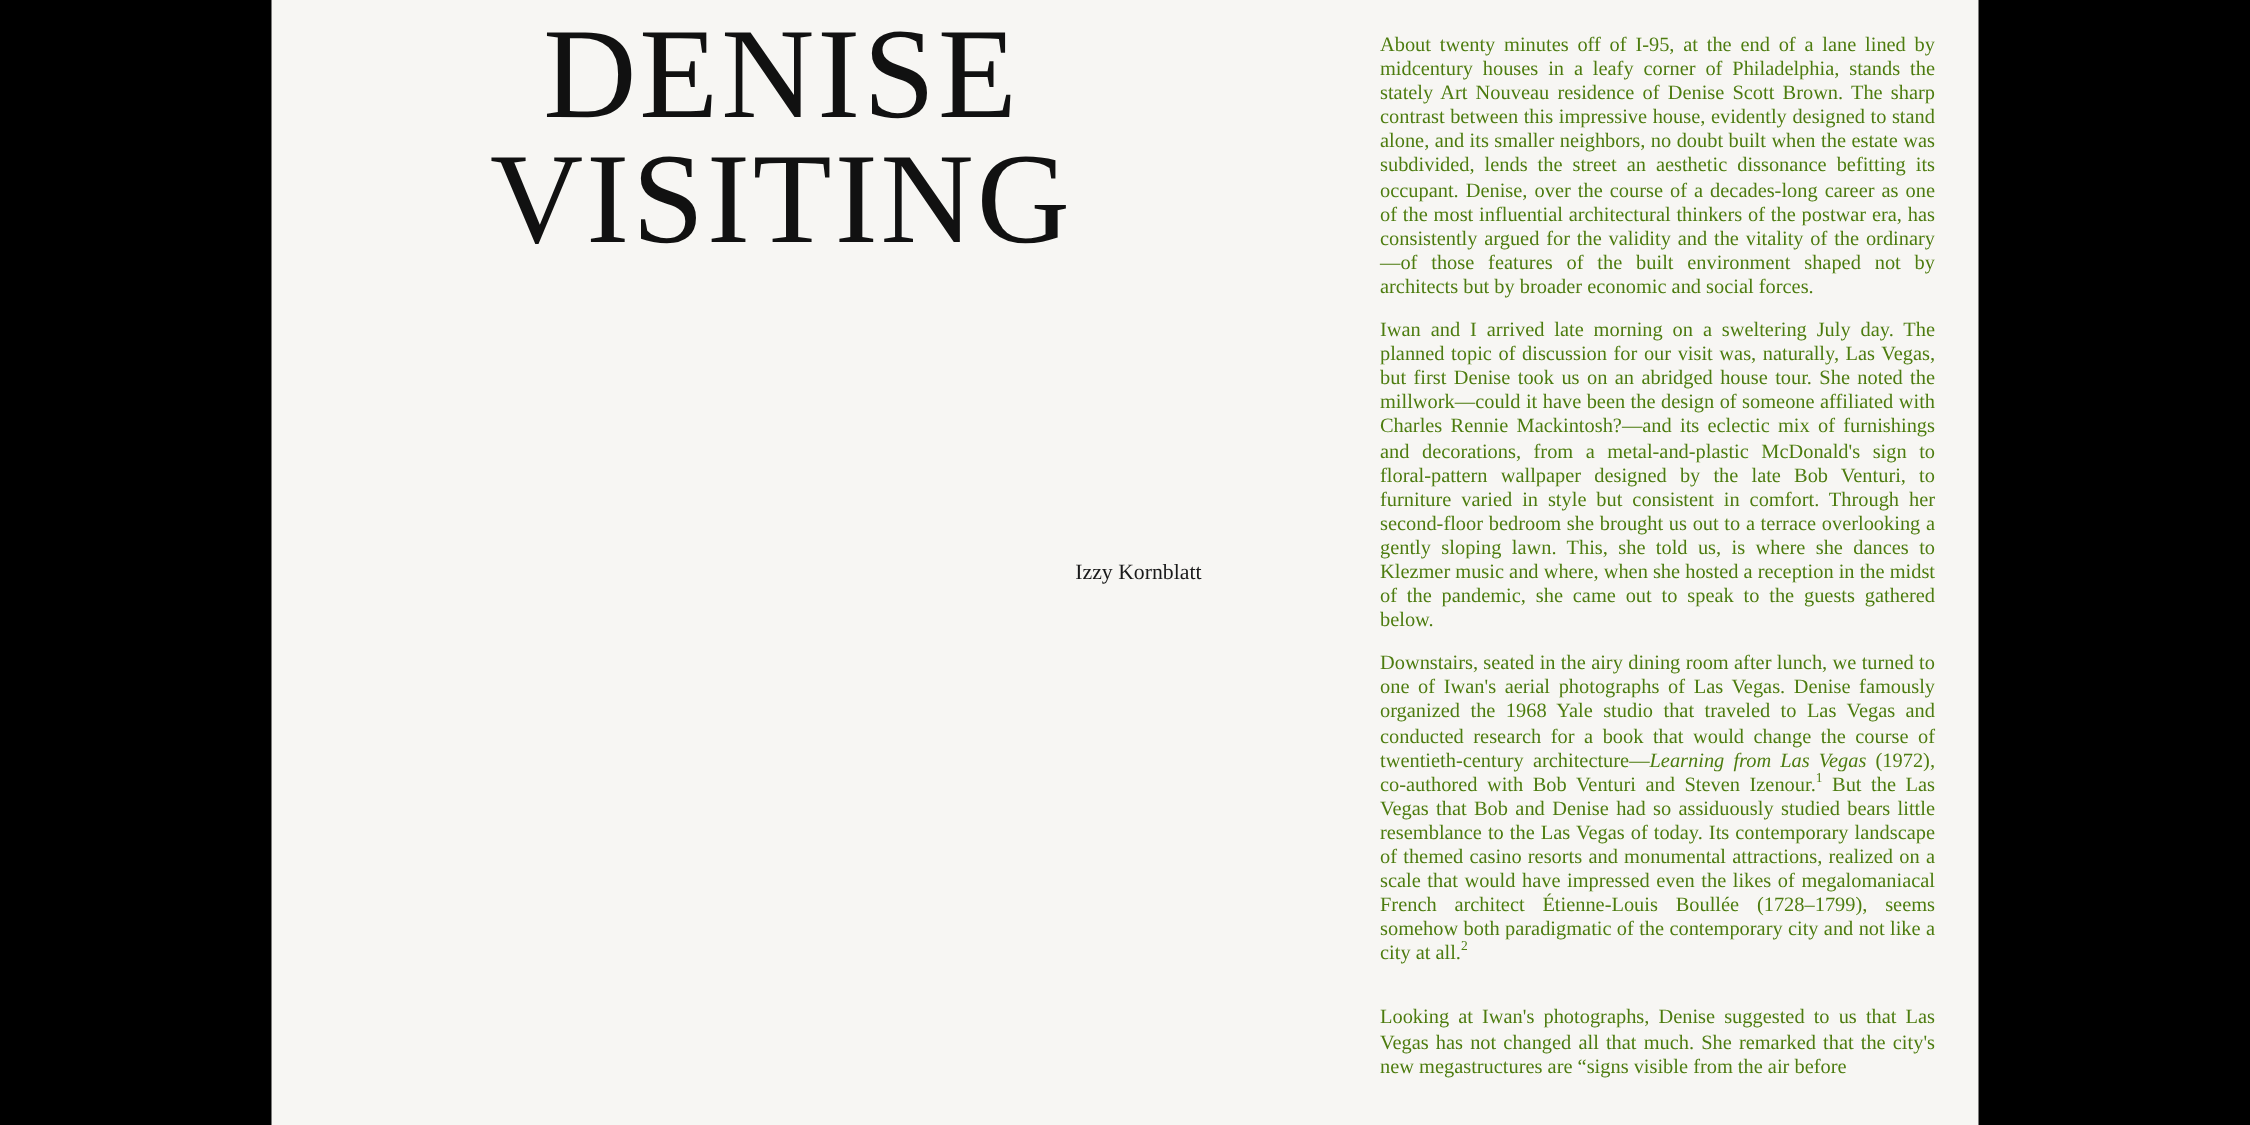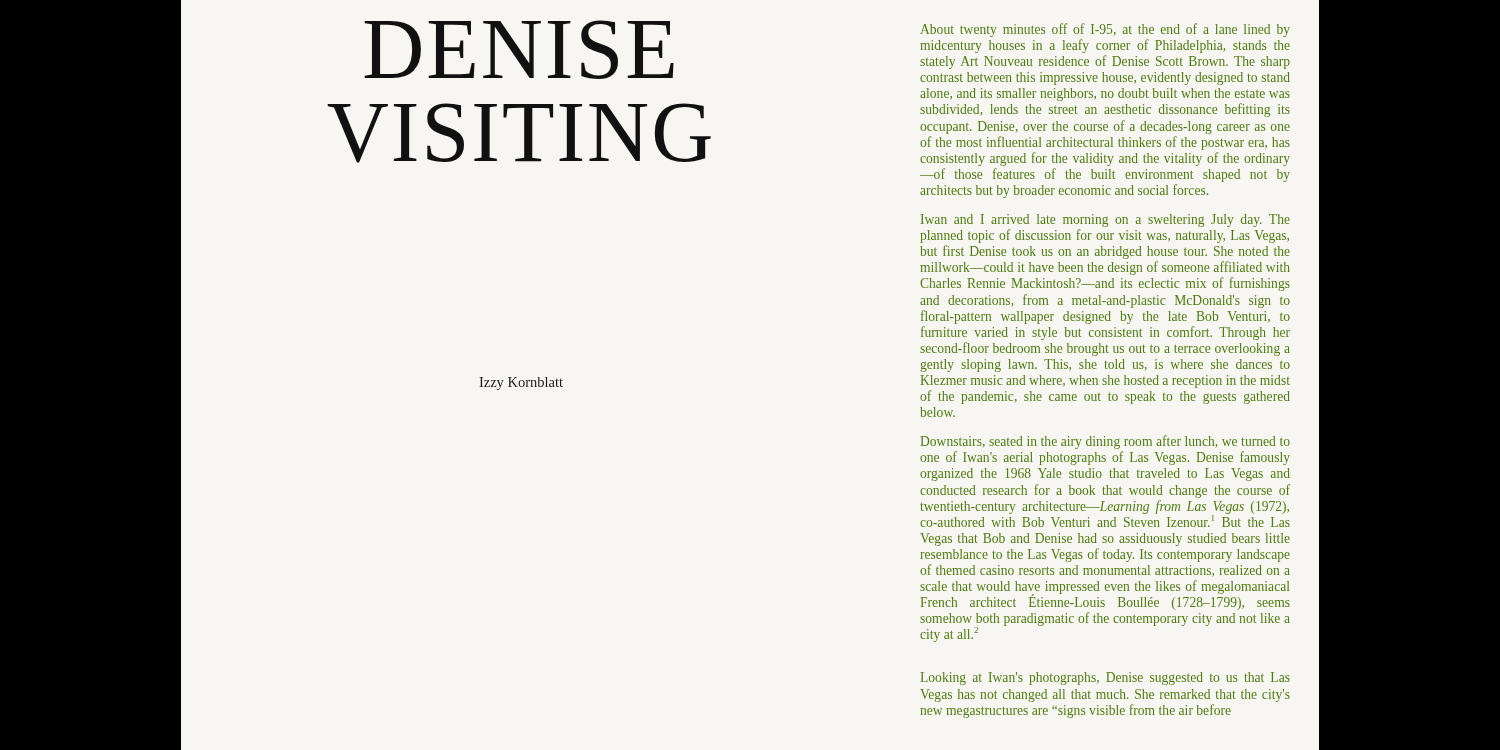--- a/index.html
+++ b/index.html
@@ -35,21 +35,21 @@
     line-height: 0.97;
     letter-spacing: 2px;
     color: #111111;
     font-weight: 400;
   }
   .byline {
     position: absolute;
     left: 60px;
     top: 374px;
     width: 560px;
-    text-align: center;
+    text-align: right;
     font-family: "Liberation Serif", serif;
     font-size: 14.5px;
     color: #1a1a1a;
   }
   .column {
     position: absolute;
     left: 739px;
     top: 22px;
     width: 370px;
     color: #4d7c0f;

